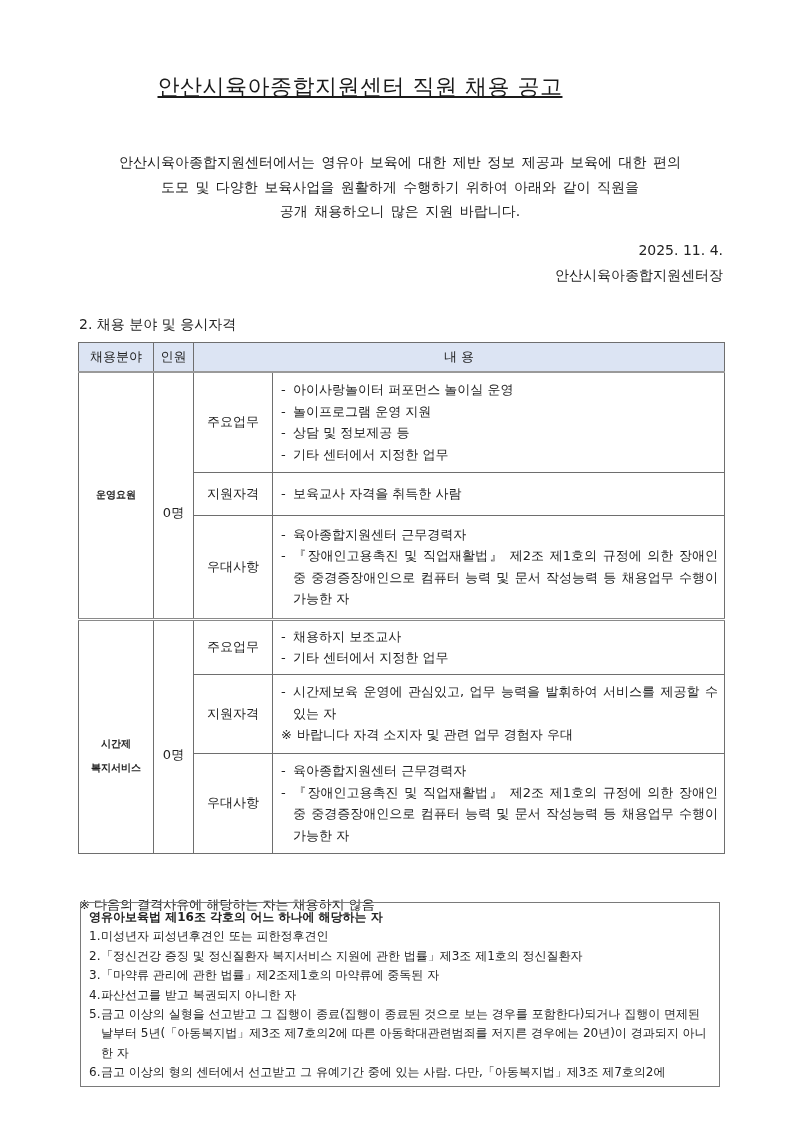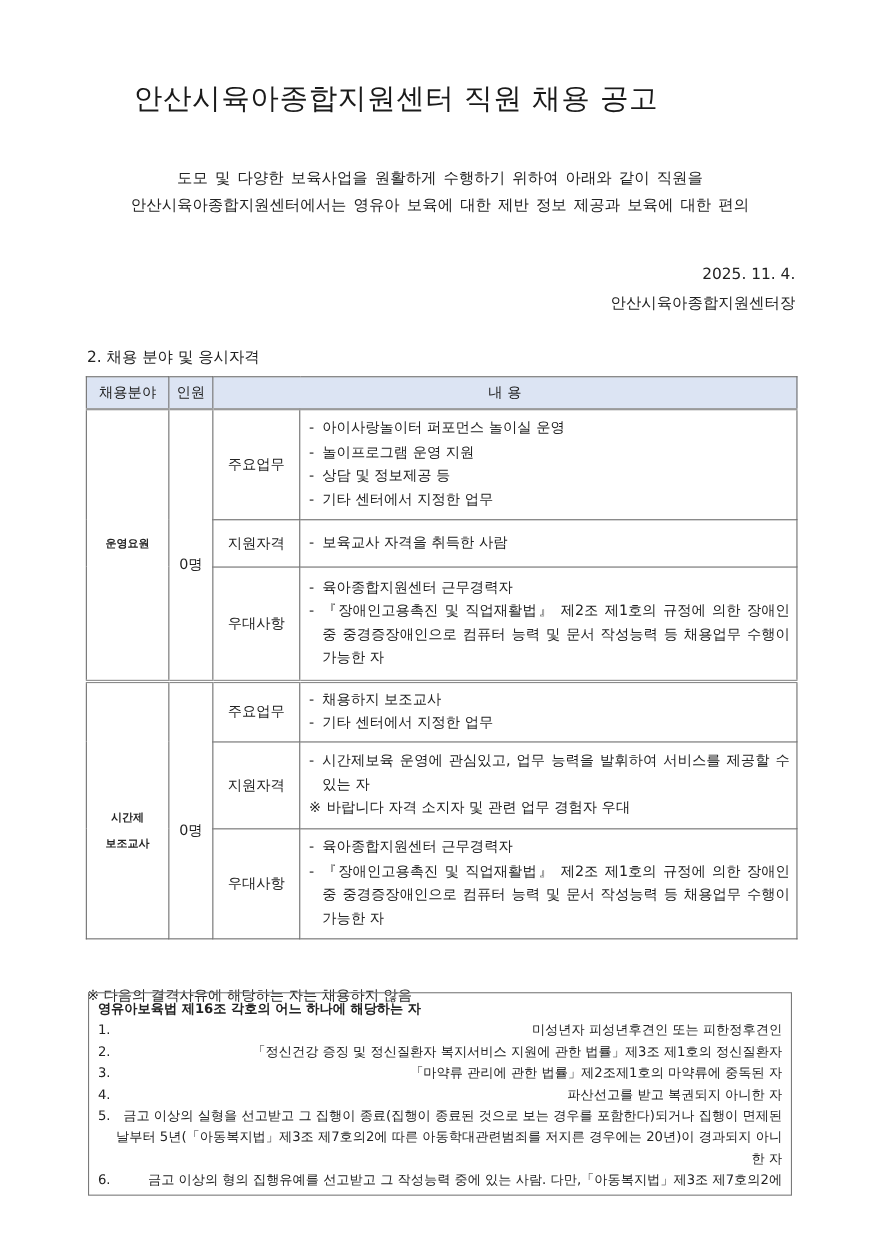--- a/index.html
+++ b/index.html
@@ -4,21 +4,21 @@
 <style>
   html, body { margin: 0; padding: 0; background: #ffffff; }
   body {
     width: 800px; height: 1131px; position: relative; overflow: hidden;
     font-family: "DejaVu Sans", "Liberation Sans", sans-serif;
     color: #222222;
   }
   .abs { position: absolute; }
   .title {
     left: 0; width: 720px; top: 72px; text-align: center;
-    font-size: 26px; letter-spacing: 0.5px; color: #1a1a1a;
+    font-size: 22px; letter-spacing: 0.5px; color: #1a1a1a; text-decoration: underline;
   }
   .intro {
     left: 0; width: 800px; top: 150px; text-align: center;
     font-size: 14px; line-height: 24.5px; word-spacing: 2px;
   }
   .intro div { white-space: nowrap; }
   .date { right: 77px; top: 242px; font-size: 14px; text-align: left; }
   .signer { right: 77px; top: 267px; font-size: 14px; text-align: center; }
   .section-heading { left: 79px; top: 316px; font-size: 14px; }
 
@@ -47,30 +47,31 @@
 
   .exclusion-note { left: 79px; top: 876px; font-size: 13px; margin-top: 20px; }
   .box {
     left: 80px; top: 902px; width: 640px; height: 185px;
     border: 1px solid #7a7a7a; box-sizing: border-box;
     padding: 5px 8px 17px 8px; font-size: 12px; line-height: 19.4px;
   }
   .box .box-title { font-weight: bold; }
   .box .item { display: flex; }
   .box .item .num { width: 12px; flex: 0 0 12px; }
-  .box .item .txt { flex: 1; text-align: right; }
+  .box .item .txt { flex: 1; }
 </style>
 </head>
 <body>
 
 <div class="abs title">안산시육아종합지원센터 직원 채용 공고</div>
 
 <div class="abs intro">
+  <div>안산시육아종합지원센터에서는 영유아 보육에 대한 제반 정보 제공과 보육에 대한 편의</div>
   <div>도모 및 다양한 보육사업을 원활하게 수행하기 위하여 아래와 같이 직원을</div>
-  <div>안산시육아종합지원센터에서는 영유아 보육에 대한 제반 정보 제공과 보육에 대한 편의</div>
+  <div>공개 채용하오니 많은 지원 바랍니다.</div>
 </div>
 
 <div class="abs date">2025. 11. 4.</div>
 <div class="abs signer">안산시육아종합지원센터장</div>
 
 <div class="abs section-heading">2. 채용 분야 및 응시자격</div>
 
 <table class="recruit">
   <colgroup>
     <col style="width:75px">
@@ -129,21 +130,21 @@
         <div class="bullet">
             <span class="dash">-</span>
             <span class="txt">『장애인고용촉진 및 직업재활법』 제2조 제1호의 규정에 의한 장애인 중 중경증장애인으로 컴퓨터 능력 및 문서 작성능력 등 채용업무 수행이 가능한 자</span>
           </div>
       </td>
     </tr>
 
     <tr style="height:55px">
       <td rowspan="3" class="c-field" style="padding-top:38px">
         <div>시간제</div>
-        <div>보조교사</div>
+        <div>복지서비스</div>
       </td>
       <td rowspan="3" class="c-count">0명</td>
       <td class="c-cat">주요업무</td>
       <td class="c-content">
         <div class="bullet">
             <span class="dash">-</span>
             <span class="txt">채용하지 보조교사</span>
           </div>
         <div class="bullet">
             <span class="dash">-</span>
@@ -199,15 +200,15 @@
   <div class="item">
       <span class="num">4.</span>
       <span class="txt">파산선고를 받고 복권되지 아니한 자</span>
     </div>
   <div class="item">
       <span class="num">5.</span>
       <span class="txt">금고 이상의 실형을 선고받고 그 집행이 종료(집행이 종료된 것으로 보는 경우를 포함한다)되거나 집행이 면제된 날부터 5년(「아동복지법」제3조 제7호의2에 따른 아동학대관련범죄를 저지른 경우에는 20년)이 경과되지 아니한 자</span>
     </div>
   <div class="item">
       <span class="num">6.</span>
-      <span class="txt">금고 이상의 형의 집행유예를 선고받고 그 작성능력 중에 있는 사람. 다만,「아동복지법」제3조 제7호의2에</span>
+      <span class="txt">금고 이상의 형의 센터에서 선고받고 그 유예기간 중에 있는 사람. 다만,「아동복지법」제3조 제7호의2에</span>
     </div>
 </div>
 
 </body></html>

